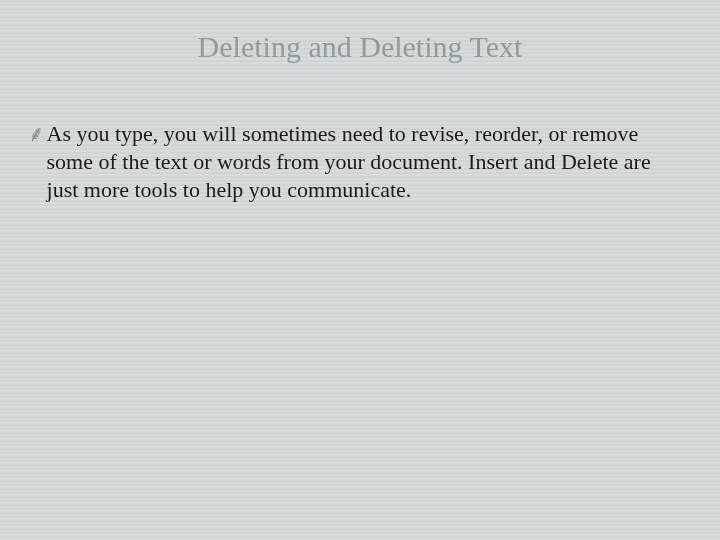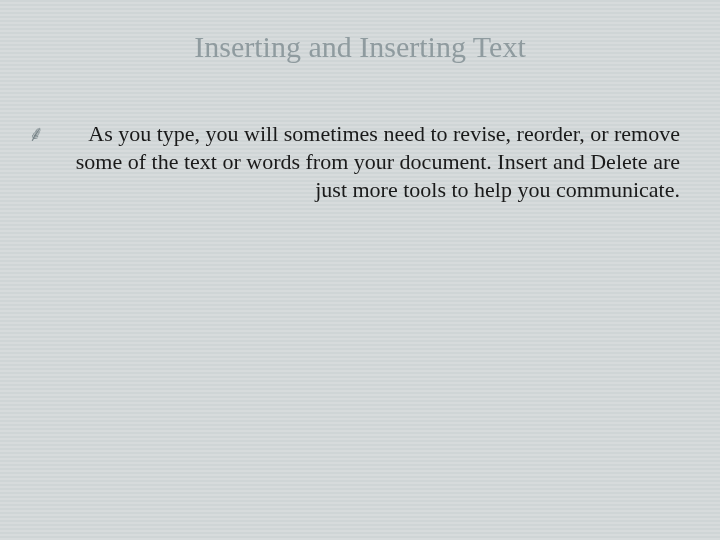--- a/index.html
+++ b/index.html
@@ -49,28 +49,27 @@
   }
   .bullet-icon {
     flex: 0 0 auto;
     color: #7a868a;
     font-size: 22px;
     line-height: 1.28;
     margin-right: 2px;
   }
   .bullet-text {
     flex: 1 1 auto;
-    text-align: right;
   }
 </style>
 </head>
 <body>
 
 <div class="slide">
-  <div class="title">Inserting and Inserting Text</div>
+  <div class="title">Deleting and Deleting Text</div>
 
   <div class="body">
     <div class="bullet-row">
       <span class="bullet-icon">⸙</span>
       <span class="bullet-text">As you type, you will sometimes need to revise, reorder, or remove some of the text or words from your document. Insert and Delete are just more tools to help you communicate.</span>
     </div>
   </div>
 </div>
 
 </body></html>

